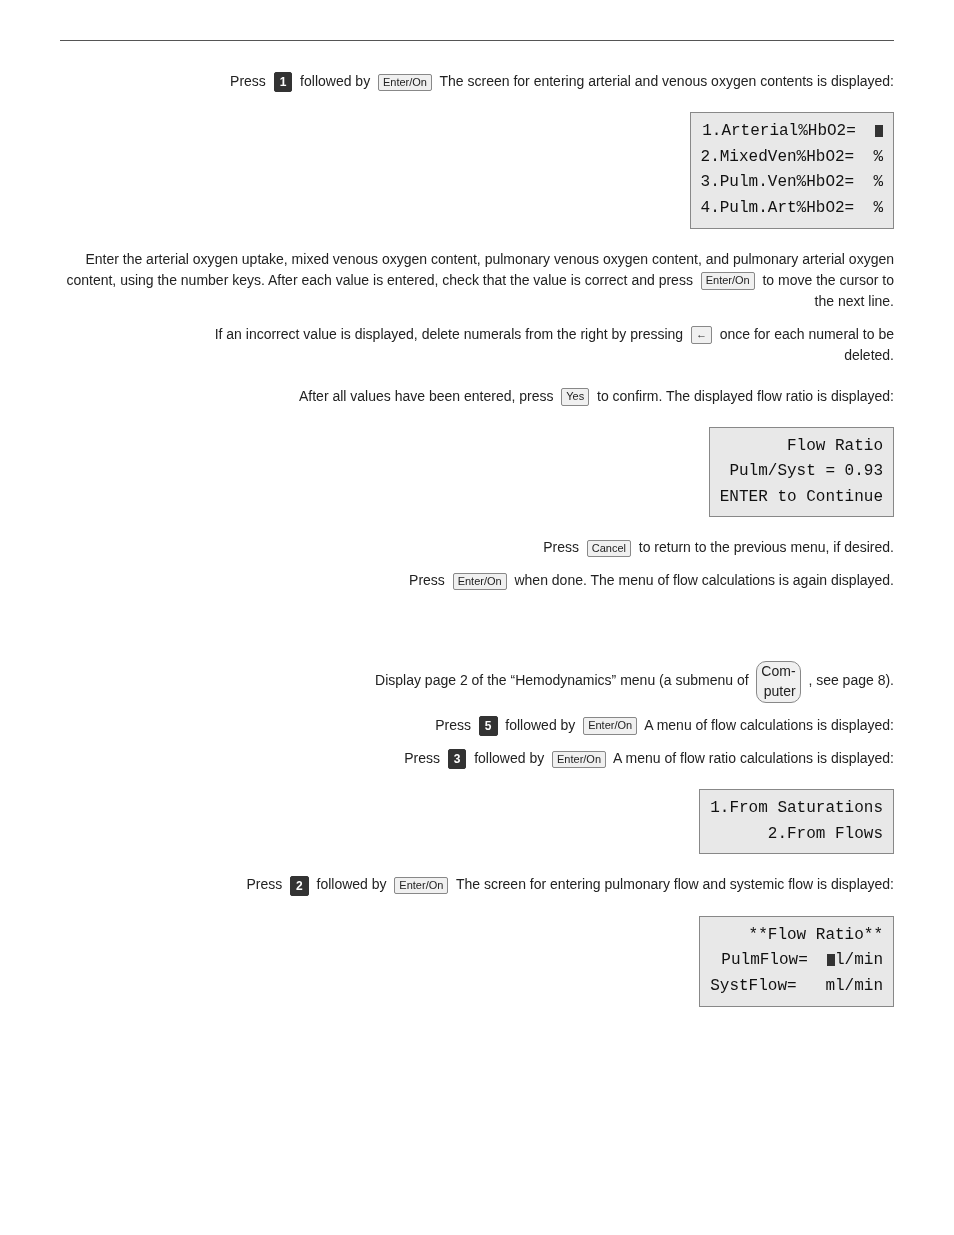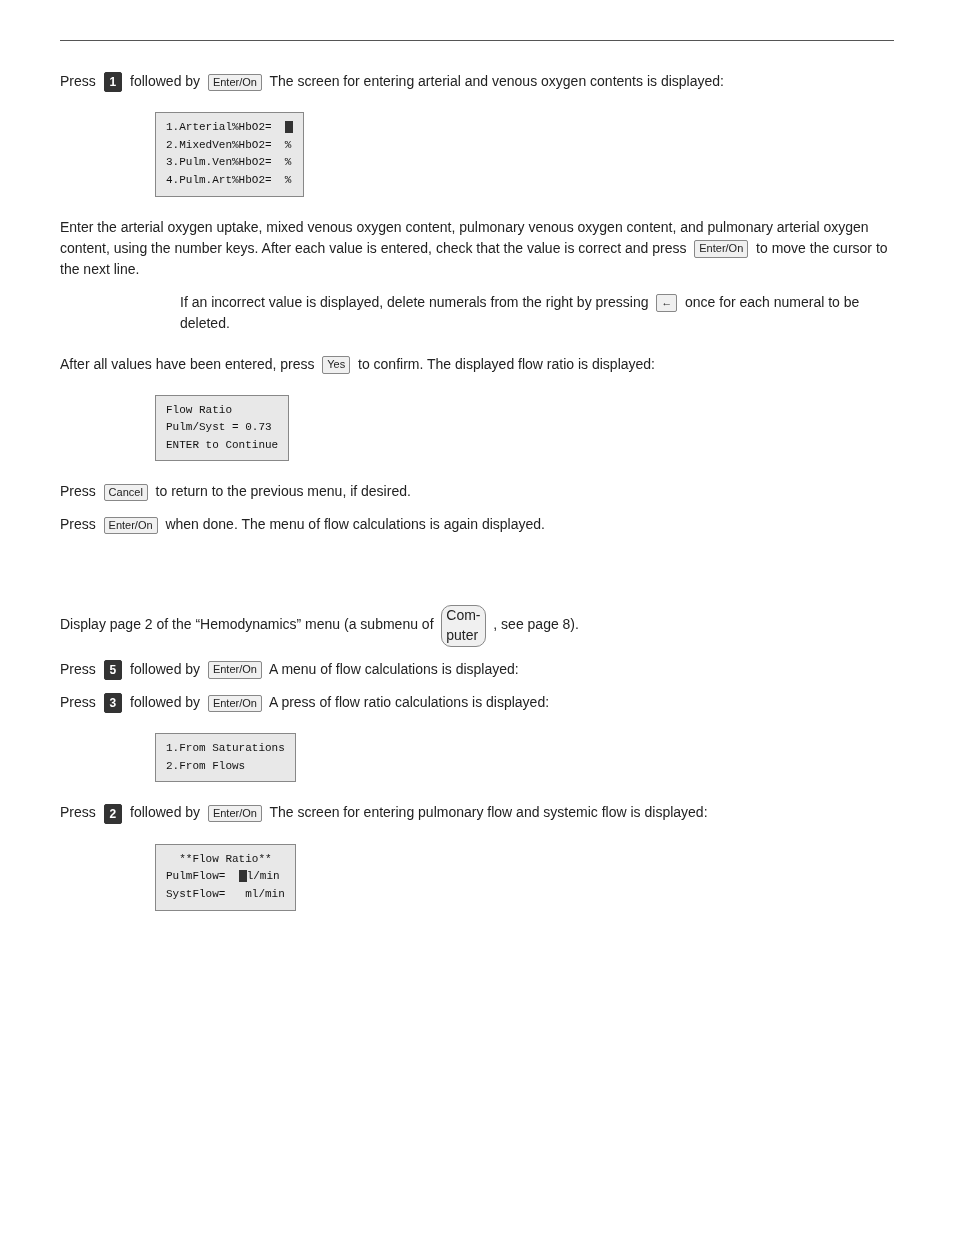--- a/index.html
+++ b/index.html
@@ -10,20 +10,21 @@
       color: #222;
       width: 954px;
       min-height: 1235px;
       padding: 0;
     }
     .page {
       width: 954px;
       min-height: 1235px;
       padding: 40px 60px 60px 60px;
       position: relative;
+      text-align: right;
     }
     .top-divider {
       border: none;
       border-top: 1.5px solid #555;
       margin-bottom: 30px;
     }
     .section {
       margin-bottom: 18px;
     }
     .para {
@@ -38,21 +39,21 @@
       margin-left: 120px;
       margin-bottom: 20px;
     }
     
     .screen-box {
       display: inline-block;
       background: #e8e8e8;
       border: 1.5px solid #888;
       padding: 6px 10px;
       font-family: 'Courier New', Courier, monospace;
-      font-size: 11px;
+      font-size: 16px;
       line-height: 1.6;
       color: #111;
       white-space: pre;
       margin: 8px 0 8px 15px;
     }
     
     .key {
       display: inline-block;
       background: #f0f0f0;
       border: 1.5px solid #888;
@@ -118,21 +119,21 @@
     </div>
 
     <div class="para">
       <span>After all values have been entered, press</span>
       &nbsp;<span class="key">Yes</span>&nbsp;
       <span>to confirm. The displayed flow ratio is displayed:</span>
     </div>
 
     <div class="indent">
       <div class="screen-box">Flow Ratio
-Pulm/Syst = 0.73
+Pulm/Syst = 0.93
 ENTER to Continue</div>
     </div>
 
     <div class="para">
       <span>Press</span>
       &nbsp;<span class="key">Cancel</span>&nbsp;
       <span>to return to the previous menu, if desired.</span>
     </div>
 
     <div class="para">
@@ -159,21 +160,21 @@
       &nbsp;<span class="key">Enter/On</span>&nbsp;
       <span>A menu of flow calculations is displayed:</span>
     </div>
 
 
     <div class="para">
       <span>Press</span>
       &nbsp;<span class="key-num">3</span>&nbsp;
       <span>followed by</span>
       &nbsp;<span class="key">Enter/On</span>&nbsp;
-      <span>A press of flow ratio calculations is displayed:</span>
+      <span>A menu of flow ratio calculations is displayed:</span>
     </div>
 
     <div class="indent">
       <div class="screen-box">1.From Saturations
 2.From Flows</div>
     </div>
 
     <div class="para">
       <span>Press</span>
       &nbsp;<span class="key-num">2</span>&nbsp;

